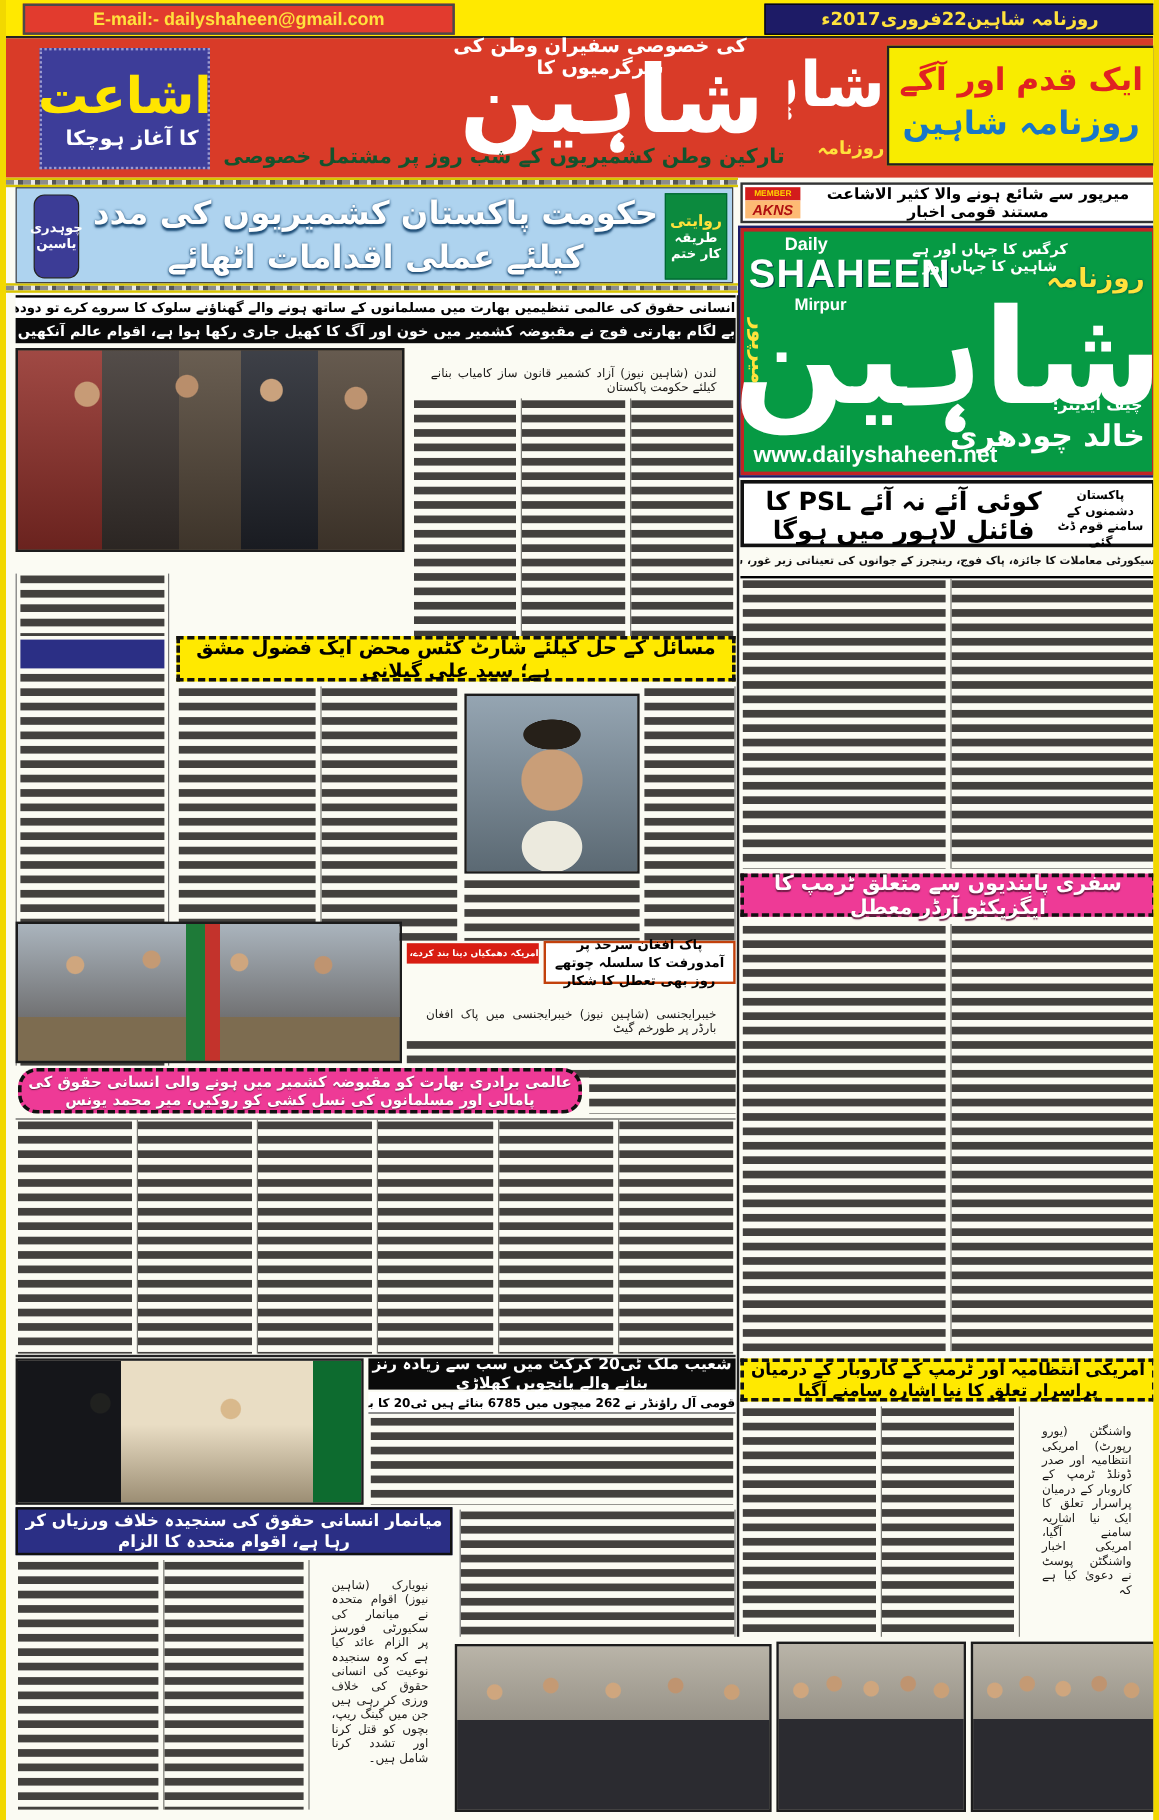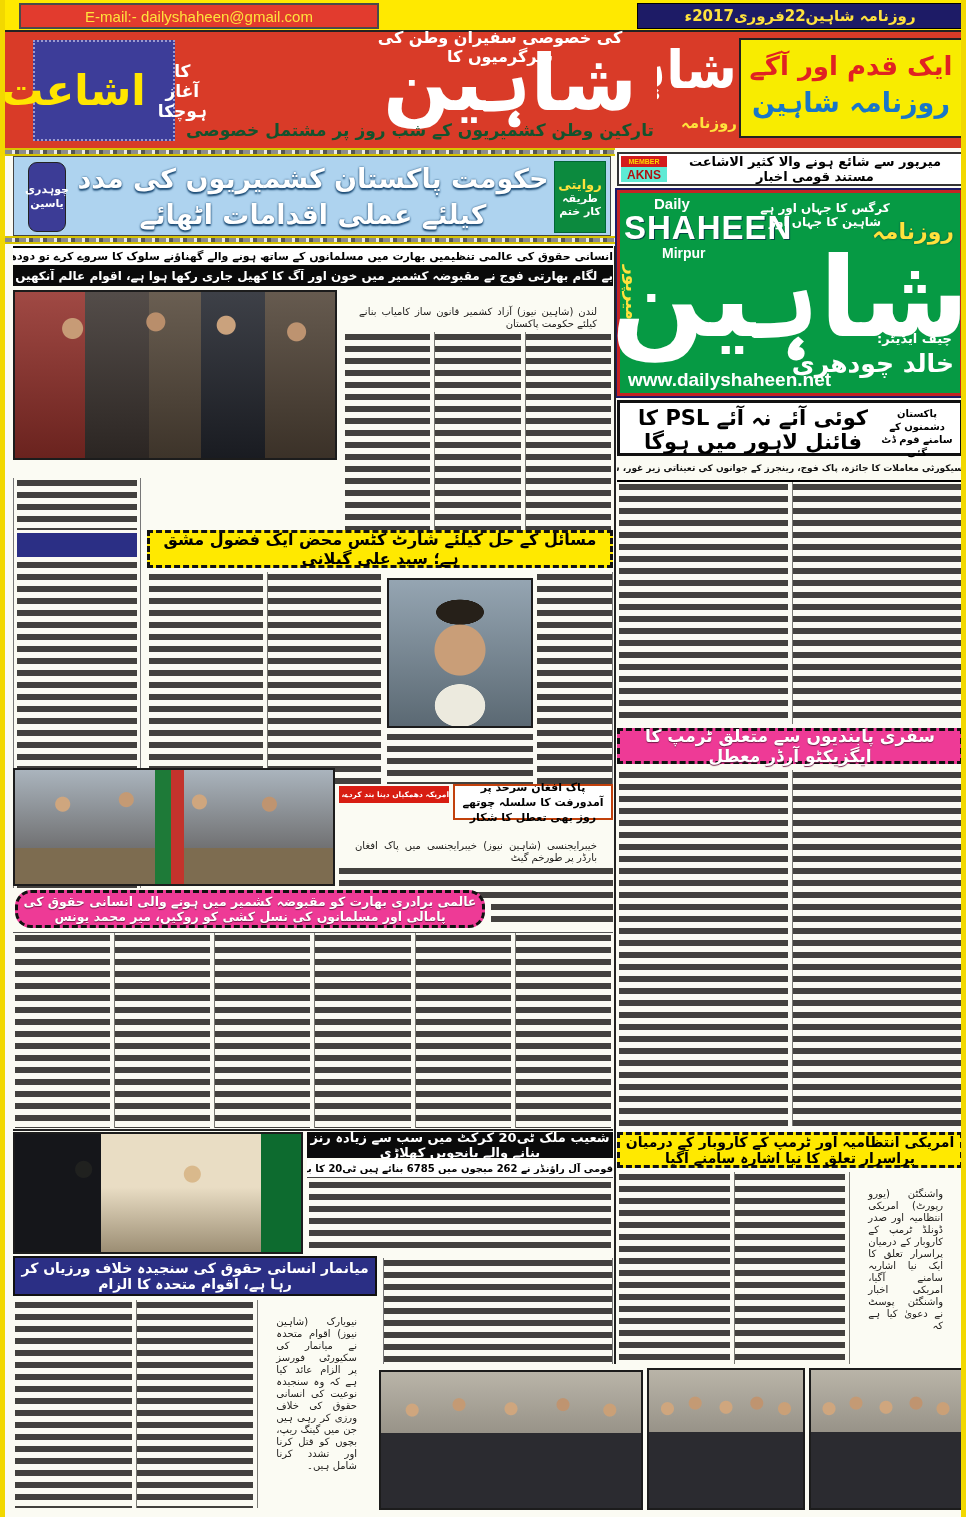--- a/index.html
+++ b/index.html
@@ -68,29 +68,29 @@
       linear-gradient(0deg,#2b2b30 0 55%, rgba(0,0,0,0) 55%),
       linear-gradient(180deg,#b9b4a8,#6f6a61);}
 </style>
 </head>
 <body>
 
 <div class="page">
 
   <div class="abs" style="left:0;top:0;width:956px;height:32px;background:#ffe900;border-bottom:2px solid #222;"></div>
   <div class="abs ctr" style="left:14px;top:3px;width:360px;height:26px;background:#e23b2e;border:2px solid #4a4a4a;">
-    <span style="color:#ffe23c;font-weight:normal;font-size:15px;font-family:'Liberation Sans',sans-serif;">E-mail:- dailyshaheen@gmail.com</span>
+    <span style="color:#ffe23c;font-weight:bold;font-size:15px;font-family:'Liberation Sans',sans-serif;">E-mail:- dailyshaheen@gmail.com</span>
   </div>
   <div class="abs ctr rtl" style="left:632px;top:3px;width:326px;height:26px;background:#1d1b66;border:1px solid #000;">
     <span style="color:#ffe23c;font-weight:bold;font-size:15px;">روزنامہ شاہین22فروری2017ء</span>
   </div>
 
   <div class="abs" style="left:0;top:32px;width:956px;height:116px;background:#d93b28;"></div>
 
-  <div class="abs ctr" style="left:28px;top:40px;width:142px;height:101px;background:#3d3d99;border:2px dotted #9a9ad0;flex-direction:row;">
+  <div class="abs ctr" style="left:28px;top:40px;width:142px;height:101px;background:#3d3d99;border:2px dotted #9a9ad0;flex-direction:column;">
     <span style="color:#ffe500;font-size:42px;font-weight:bold;line-height:50px;direction:rtl;">اشاعت</span>
     <span style="color:#ffffff;font-size:17px;font-weight:bold;direction:rtl;padding-left:12px;">کا آغاز ہوچکا</span>
   </div>
 
   <div class="abs rtl ctr" style="left:330px;top:36px;width:330px;height:22px;z-index:3;">
     <span style="color:#fff;font-size:16px;font-weight:bold;">کی خصوصی سفیران وطن کی سرگرمیوں کا</span>
   </div>
   <div class="abs ctr" style="left:340px;top:42px;width:330px;height:82px;z-index:2;">
     <span style="color:#fff;font-size:78px;font-weight:bold;direction:rtl;">شاہین</span>
   </div>
@@ -124,21 +124,21 @@
     <div class="abs ctr" style="left:14px;top:5px;width:38px;height:70px;background:#3c3c96;border-radius:9px;border:1px solid #222;">
       <span style="color:#fff;font-size:11px;font-weight:bold;direction:rtl;text-align:center;line-height:14px;">چوہدری یاسین</span>
     </div>
   </div>
 
   <div class="abs" style="left:612px;top:152px;width:346px;height:34px;background:#fff;border:2px solid #333;">
     <div class="abs" style="left:2px;top:2px;width:46px;height:26px;">
       <div class="ctr" style="height:11px;background:#d31c1c;">
         <span style="color:#ffd400;font-size:7px;font-weight:bold;font-family:'Liberation Sans',sans-serif;">MEMBER</span>
       </div>
-      <div class="ctr" style="height:15px;background:#5eead4;">
+      <div class="ctr" style="height:15px;background:#fdba74;font-style:italic;">
         <span style="color:#b01010;font-size:12px;font-weight:bold;font-family:'Liberation Sans',sans-serif;">AKNS</span>
       </div>
     </div>
     <div class="abs ctr rtl" style="left:50px;top:0;width:292px;height:30px;">
       <span style="color:#000;font-size:13px;font-weight:bold;">میرپور سے شائع ہونے والا کثیر الاشاعت مستند قومی اخبار</span>
     </div>
   </div>
 
   <div class="abs" style="left:612px;top:190px;width:346px;height:206px;background:#069a44;border:3px solid #c22424;outline:2px solid #1d1b66;">
     <span class="abs" style="left:34px;top:2px;color:#fff;font-weight:bold;font-size:15px;font-family:'Liberation Sans',sans-serif;">Daily</span>

